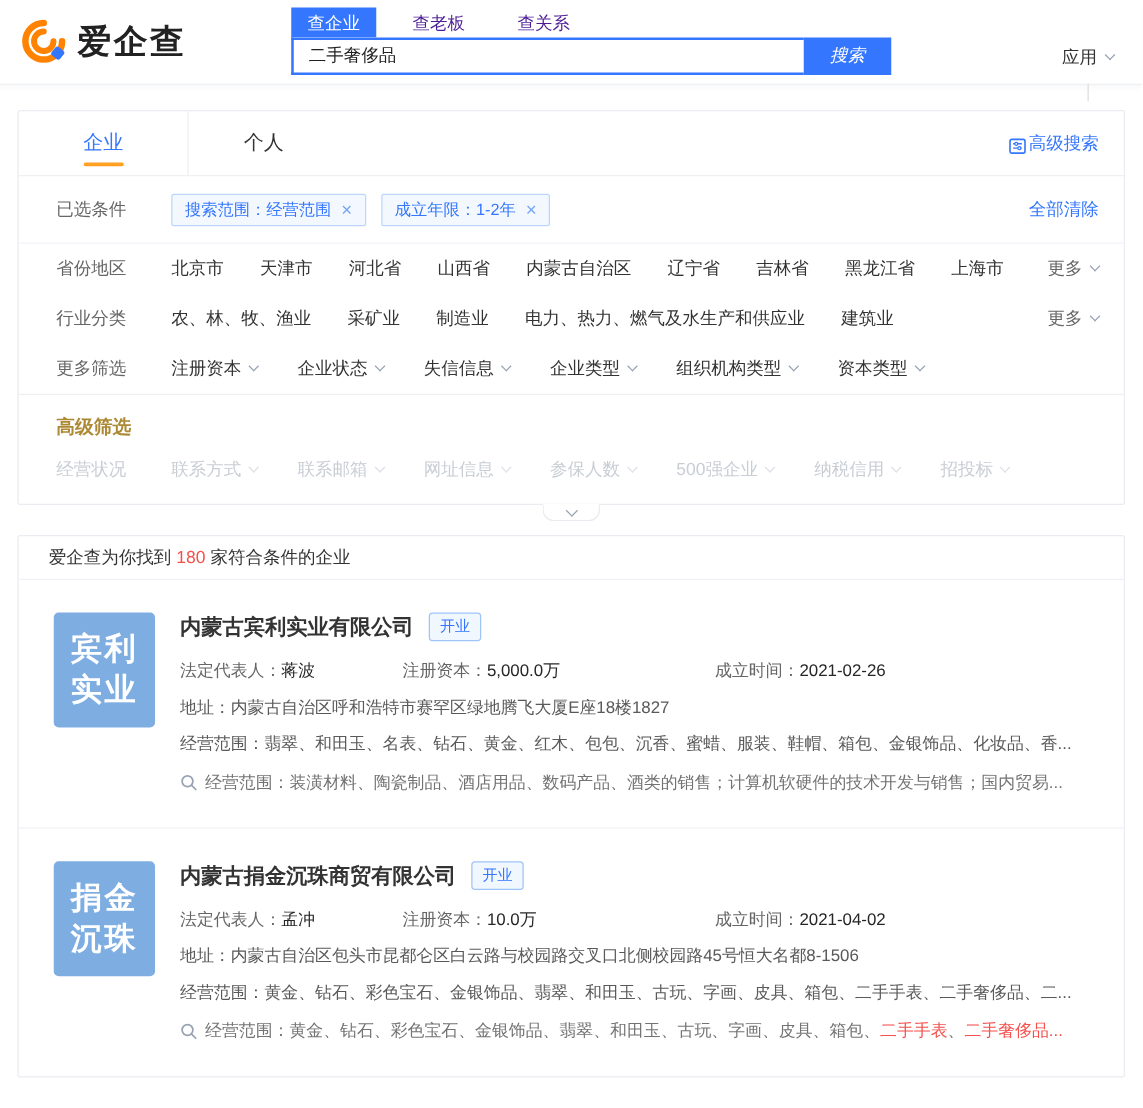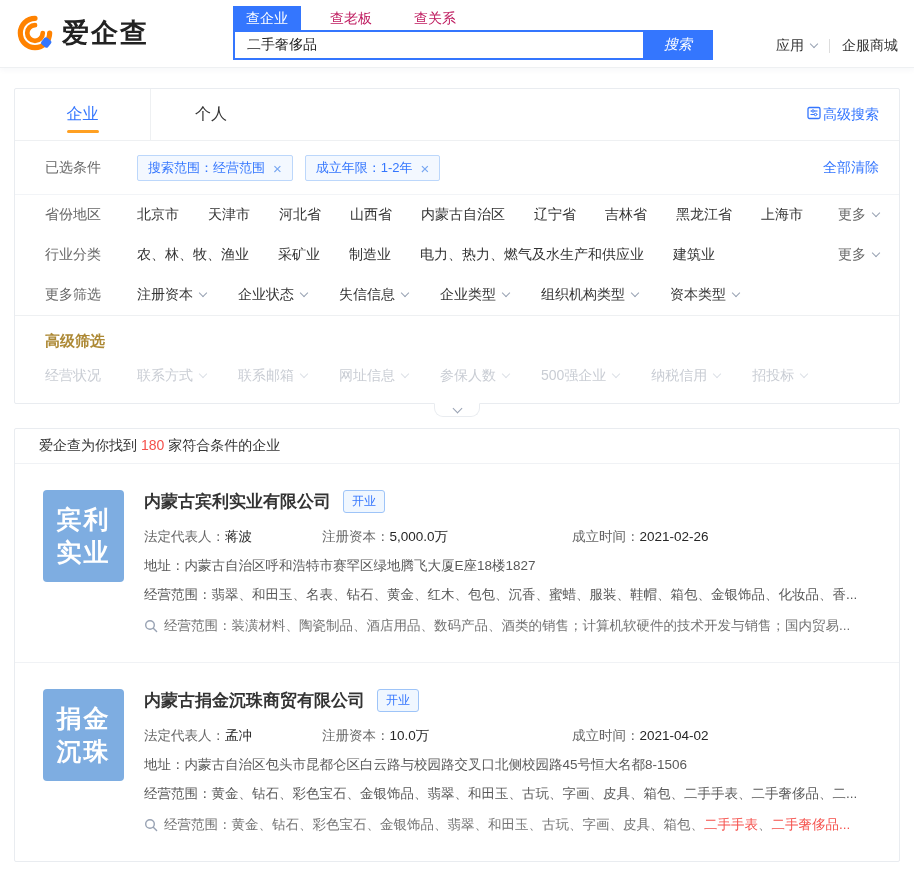--- a/index.html
+++ b/index.html
@@ -9,44 +9,44 @@
     font-family: "Liberation Sans", "DejaVu Sans", sans-serif;
     font-size: 14px; color: #333; background: #fff;
   }
 
   
   .topbar { position: relative; height: 68px; background: #fff; border-bottom: 1px solid #eef0f2; box-shadow: 0 2px 6px rgba(31,53,105,.04); }
   .logo { position: absolute; left: 16px; top: 14px; display: flex; align-items: center; gap: 8px; cursor: pointer; }
   .logo-text { font-size: 27px; font-weight: 700; color: #222; letter-spacing: 2px; }
   .search-area { position: absolute; left: 233px; top: 6px; }
   .search-tabs { display: flex; }
-  .htab { height: 24px; line-height: 24px; padding: 0 13px; font-size: 14px; color: #be185d; cursor: pointer; margin-right: 16px; }
+  .htab { height: 24px; line-height: 24px; padding: 0 13px; font-size: 14px; color: #4c1d95; cursor: pointer; margin-right: 16px; }
   .htab.active { background: #3476FE; color: #fff; }
   .search-row { display: flex; }
   .search-input { width: 410px; height: 30px; border: 2px solid #3476FE; border-right: none; outline: none; padding: 0 12px; font-size: 14px; color: #222; font-family: inherit; }
   .search-btn { width: 70px; height: 30px; background: #3476FE; color: #fff; border: none; font-size: 14px; cursor: pointer; font-family: inherit; font-style: italic; }
-  .topbar-right { position: absolute; right: 16px; top: 37px; display: flex; align-items: center; gap: 12px; font-size: 14px; color: #333; }
+  .topbar-right { position: absolute; right: 16px; top: 37px; display: flex; align-items: center; gap: 12px; font-size: 14px; color: #333; flex-direction: column; }
   .nav-apps, .nav-mall { cursor: pointer; display: inline-flex; align-items: center; }
   .vsep { width: 1px; height: 14px; background: #ddd; }
 
   
   .chev { display: inline-block; width: 6px; height: 6px; border-right: 1.4px solid #98A2B3; border-bottom: 1.4px solid #98A2B3; transform: rotate(45deg); margin-left: 7px; position: relative; top: -2px; flex-shrink: 0; }
 
   
   .panel { margin: 0 14px; border: 1px solid #e9ecf0; background: #fff; border-radius: 2px; }
 
   
   .filter-panel { margin-top: 20px; position: relative; }
   .ftabs-row { position: relative; height: 52px; border-bottom: 1px solid #eef0f2; display: flex; align-items: stretch; }
   .ftab { display: flex; align-items: center; justify-content: center; font-size: 16px; color: #333; cursor: pointer; position: relative; }
   .ftab:first-child { width: 136px; border-right: 1px solid #eef0f2; }
   .ftab:last-child { width: 120px; }
   .ftab.active { color: #3476FE; }
   .ftab.active::after { content: ""; position: absolute; bottom: 7px; left: 50%; transform: translateX(-50%); width: 32px; height: 3px; background: #FFA022; border-radius: 2px; }
-  .adv-search { position: absolute; right: 20px; top: 50%; transform: translateY(-50%); color: #3476FE; display: flex; align-items: flex-start; gap: 2px; cursor: pointer; font-size: 14px; }
+  .adv-search { position: absolute; right: 20px; top: 50%; transform: translateY(-50%); color: #3476FE; display: flex; align-items: flex-end; gap: 2px; cursor: pointer; font-size: 14px; }
 
   .fselected { display: flex; align-items: center; padding: 14px 20px 13px 30px; border-bottom: 1px solid #f2f4f7; }
   .frow-label { width: 92px; flex-shrink: 0; color: #666; }
   .chips { display: flex; gap: 12px; }
   .chip { display: inline-flex; align-items: center; height: 26px; padding: 0 10px; background: #F3F8FF; border: 1px solid #BCD7FB; border-radius: 2px; color: #3476FE; font-size: 13px; white-space: nowrap; }
   .chip-close { margin-left: 8px; color: #76A6F2; font-size: 15px; cursor: pointer; line-height: 1; }
   .clear-all { margin-left: auto; color: #3476FE; cursor: pointer; }
 
   .frow { display: flex; align-items: flex-end; padding: 11px 20px 11px 30px; }
   .frow-items { display: flex; align-items: center; flex-wrap: nowrap; min-width: 0; overflow: hidden; }

